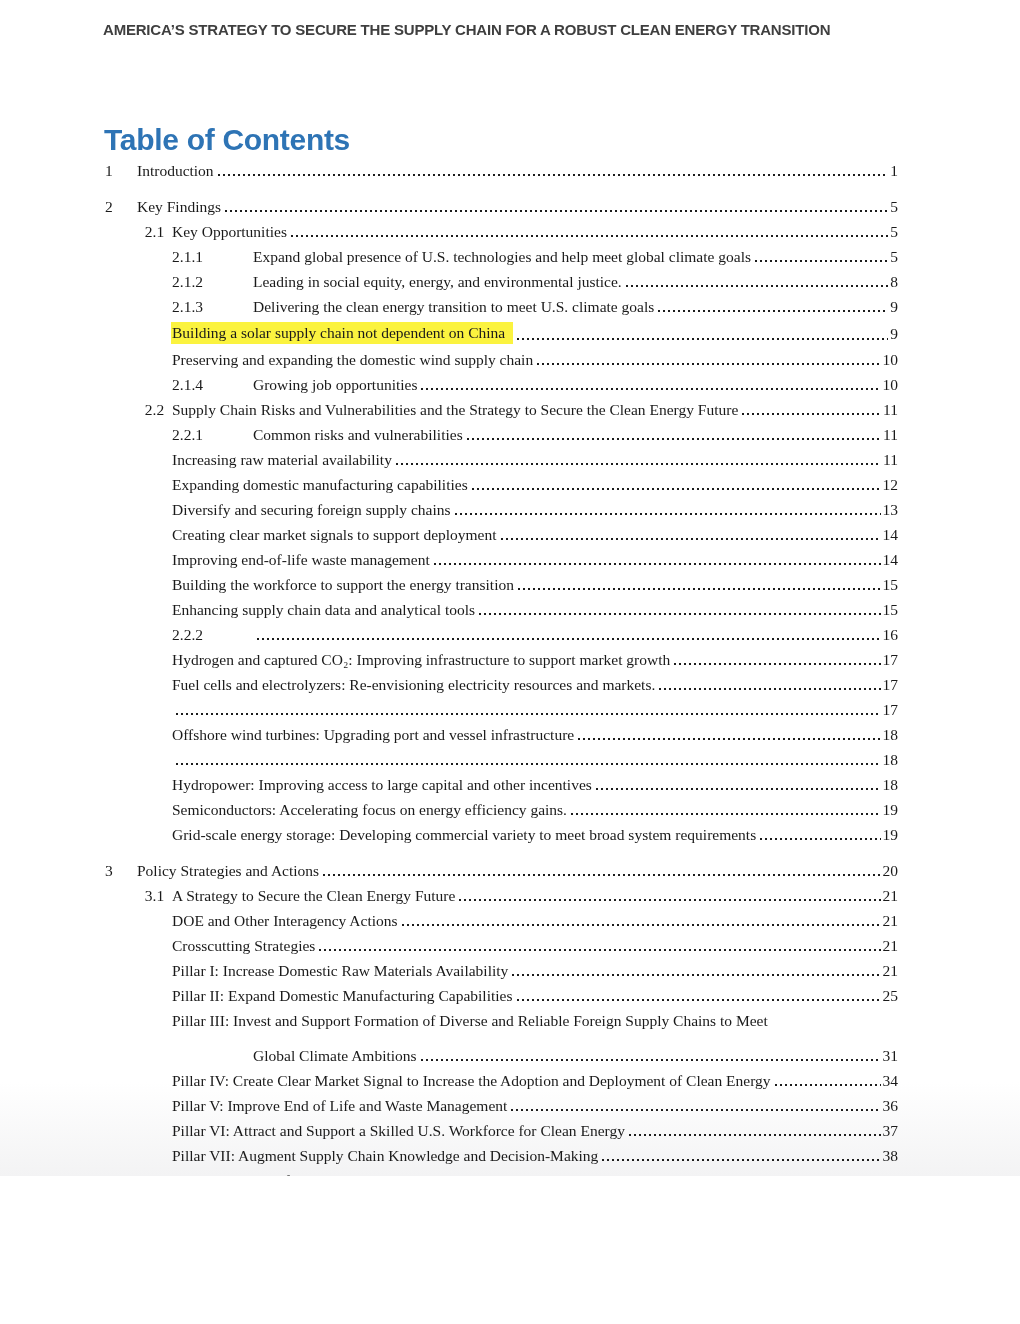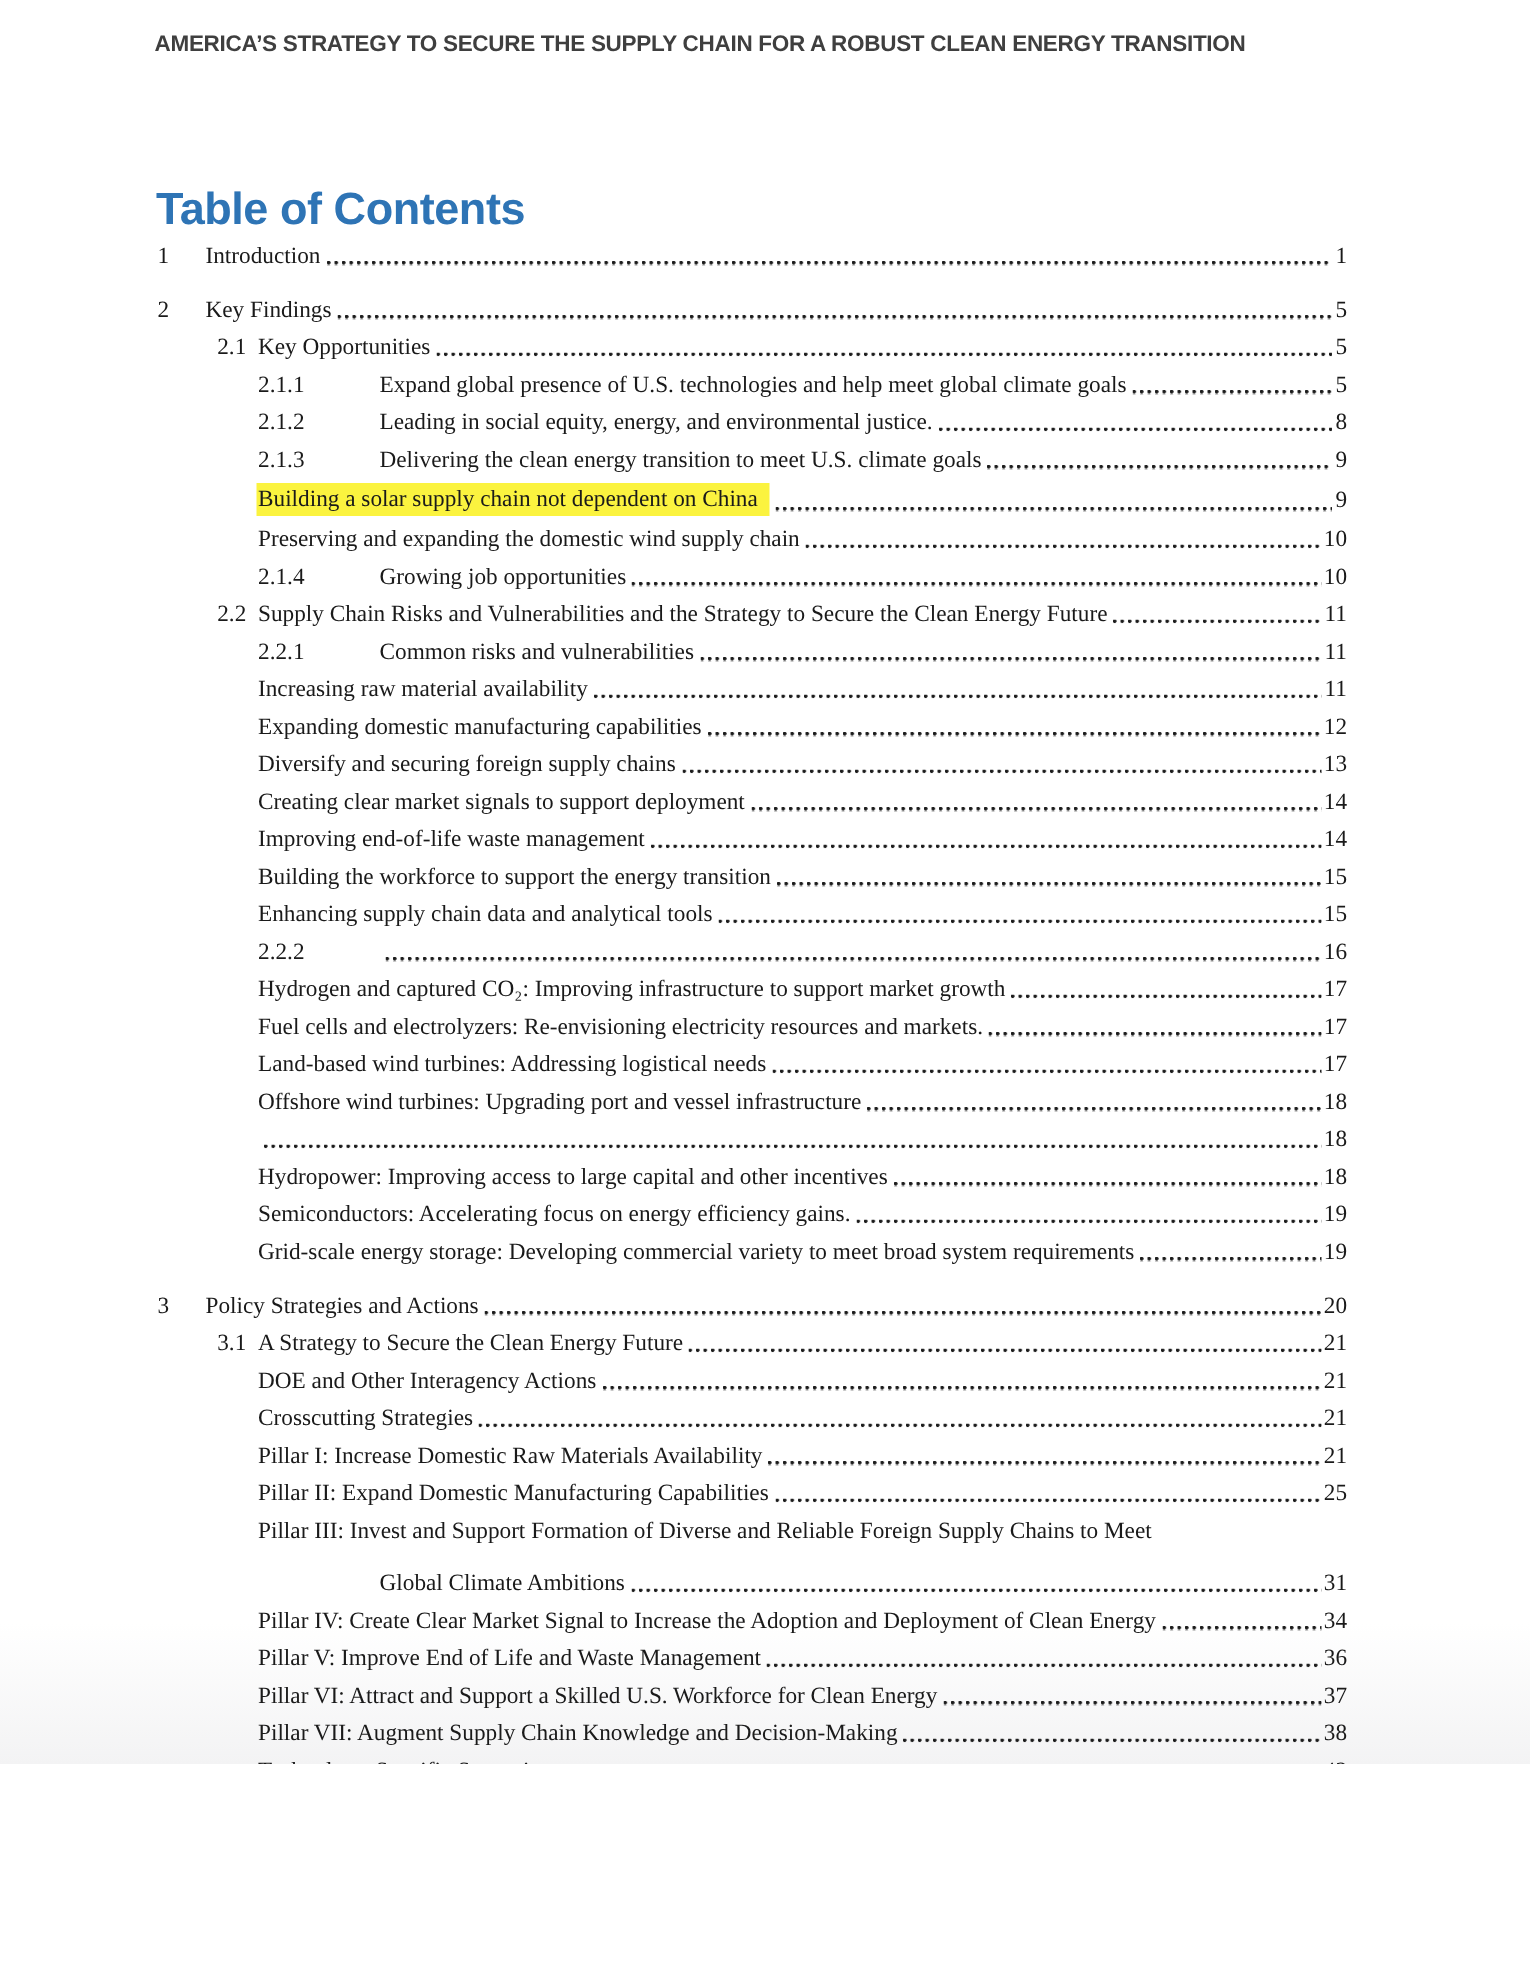--- a/index.html
+++ b/index.html
@@ -196,21 +196,20 @@
         <span class="label">Hydrogen and captured CO₂: Improving infrastructure to support market growth</span>
         <span class="leader"></span>
         <span class="pg">17</span>
       </div>
       <div class="toc-row lu">
         <span class="label">Fuel cells and electrolyzers: Re-envisioning electricity resources and markets.</span>
         <span class="leader"></span>
         <span class="pg">17</span>
       </div>
       <div class="toc-row lu">
-        <span class="label">Land-based wind turbines: Addressing logistical needs</span>
         <span class="leader"></span>
         <span class="pg">17</span>
       </div>
       <div class="toc-row lu">
         <span class="label">Offshore wind turbines: Upgrading port and vessel infrastructure</span>
         <span class="leader"></span>
         <span class="pg">18</span>
       </div>
       <div class="toc-row lu">
         <span class="leader"></span>

